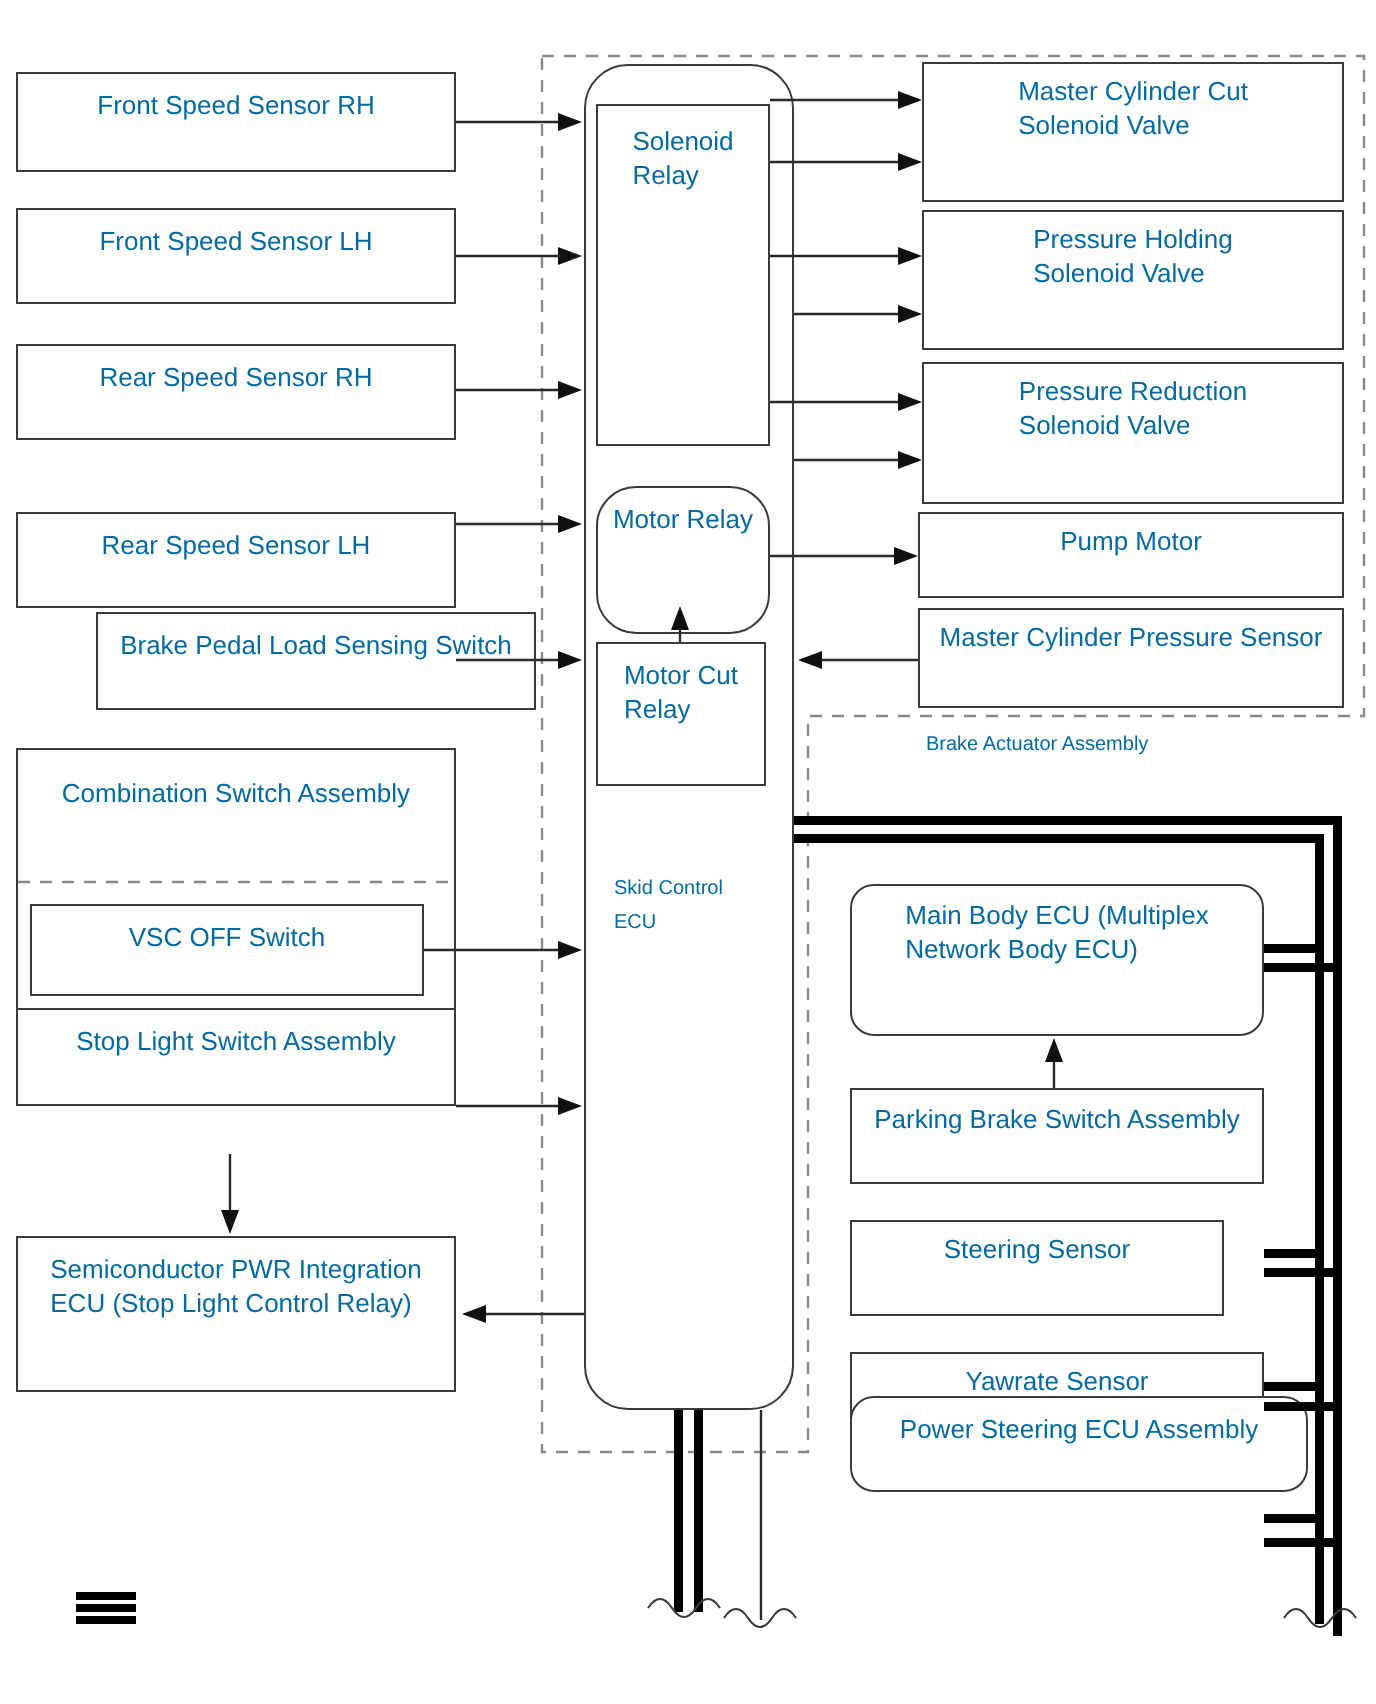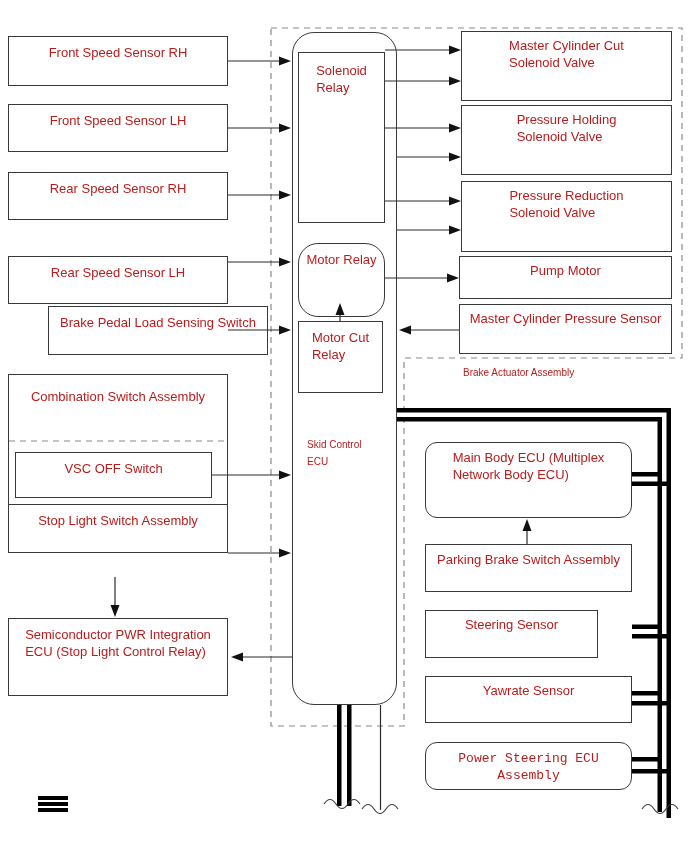--- a/index.html
+++ b/index.html
@@ -1,17 +1,17 @@
 <!DOCTYPE html>
 <html><head>
 <meta charset="utf-8">
 <style>
   html,body{margin:0;padding:0;background:#fff;}
   #stage{position:relative;width:688px;height:852px;background:#ffffff;overflow:hidden;
-         font-family:"Liberation Sans",sans-serif;color:#b91c1c;}
+         font-family:"Liberation Sans",sans-serif;color:#0369a1;}
   .bx{position:absolute;box-sizing:border-box;border:1px solid #3a3a3a;background:#fff;
       font-size:13px;line-height:17px;text-align:center;padding-top:7px;z-index:2;}
   .rnd{border-radius:12px;}
   .tl{display:inline-block;text-align:left;}
   .ln{display:block;}
   .lbl{position:absolute;font-size:10px;line-height:17px;z-index:3;}
   #ecu-body{position:absolute;box-sizing:border-box;border:1px solid #3a3a3a;background:#fff;
             border-radius:22px;z-index:1;}
   #wires{position:absolute;left:0;top:0;z-index:5;pointer-events:none;}
   .thin{stroke:#2a2a2a;stroke-width:1.2;fill:none;}
@@ -111,27 +111,27 @@
 
   <div class="bx rnd" style="left:425px;top:442px;width:207px;height:76px;padding-top:6px;">
     <span class="tl">
       <span class="ln">Main Body ECU (Multiplex</span>
       <span class="ln">Network Body ECU)</span>
     </span>
   </div>
   <div class="bx" style="left:425px;top:544px;width:207px;height:48px;padding-top:6px;">
     <span>Parking Brake Switch Assembly</span>
   </div>
-  <div class="bx" style="left:425px;top:610px;width:173px;height:48px;padding-top:5px;">
+  <div class="bx" style="left:425px;top:610px;width:187px;height:48px;padding-top:5px;">
     <span>Steering Sensor</span>
   </div>
   <div class="bx" style="left:425px;top:676px;width:207px;height:47px;padding-top:5px;">
     <span>Yawrate Sensor</span>
   </div>
-  <div class="bx rnd" style="left:425px;top:742px;width:207px;height:48px;padding-top:7px;font-family:Liberation Mono, monospace;">
+  <div class="bx rnd" style="left:425px;top:698px;width:229px;height:48px;padding-top:7px;">
     <span>Power Steering ECU Assembly</span>
   </div>
 
 
   <svg id="wires" width="688" height="852" viewBox="0 0 688 852">
 
     <polygon class="dash" points="271,28 682,28 682,358 404,358 404,726 271,726"></polygon>
     <line class="dash" x1="9" y1="441" x2="227" y2="441"></line>
 
     <g>

